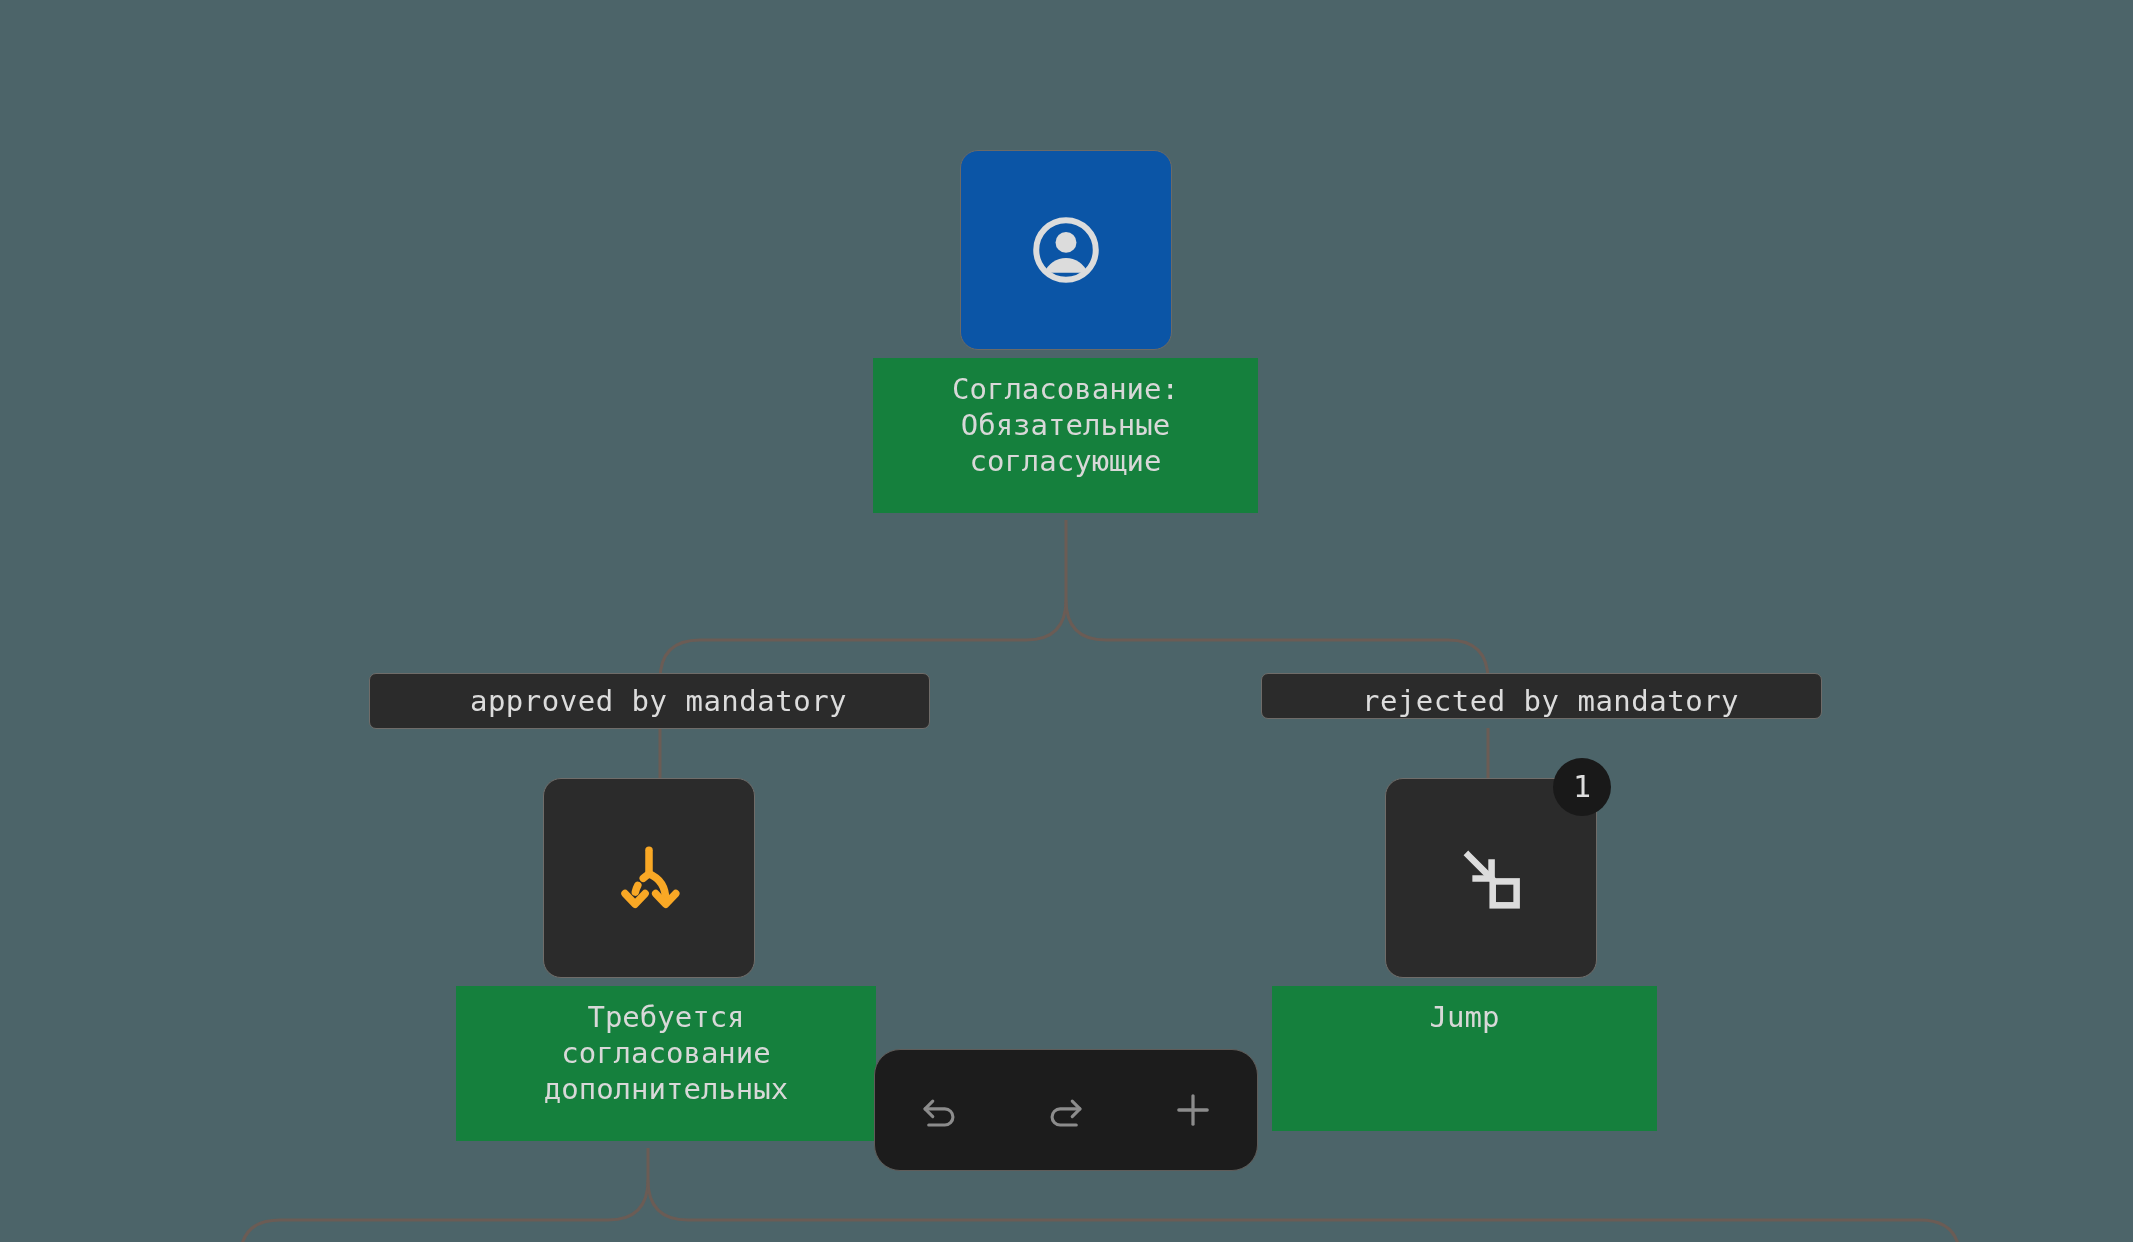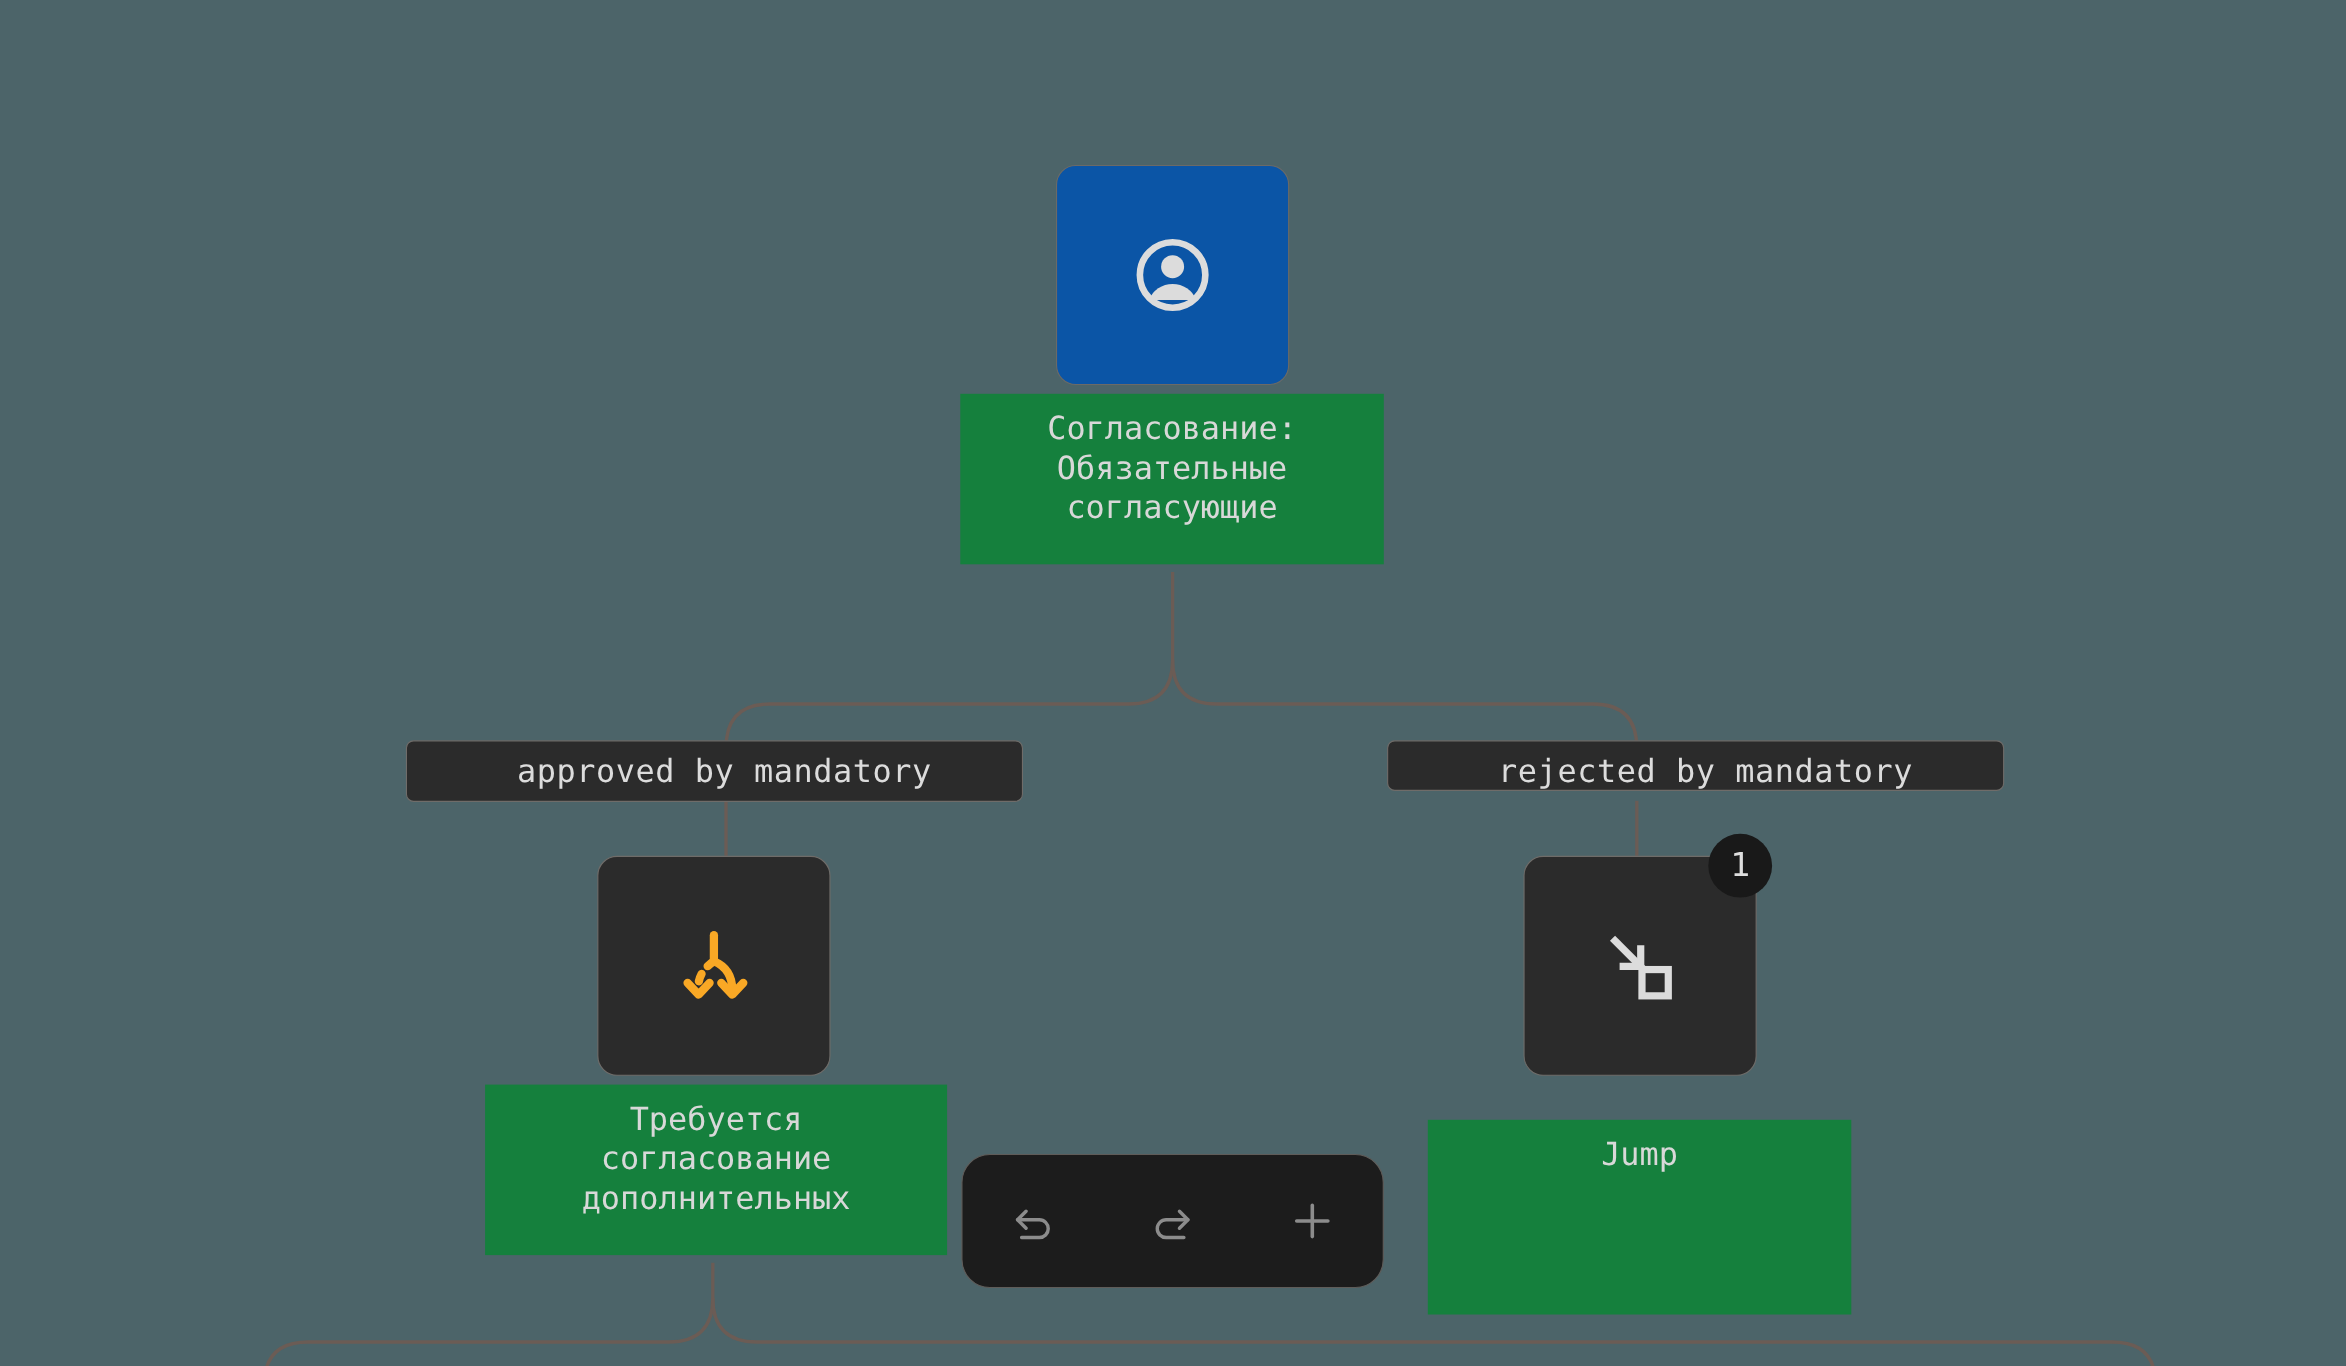--- a/index.html
+++ b/index.html
@@ -180,39 +180,39 @@
 
           <path d="M14 12.5 Q9.6 15.4 9 19.6" stroke-dasharray="2.6 3.2"></path>
 
           <path d="M16.4 19.6 L20 23.4 L23.6 19.6"></path>
 
           <path d="M5.4 19.6 L9 23.4 L12.6 19.6"></path>
         </svg>
       </span>
     </div>
   </div>
-  <div class="label-plate" style="left:441px; top:986px; width:420px; height:155px;">Требуется
+  <div class="label-plate" style="left:456px; top:986px; width:420px; height:155px;">Требуется
 согласование
 дополнительных</div>
 
   <div class="node" style="left:1385px; top:778px; width:212px; height:200px;">
     <div class="card dark" style="left:0; top:0; width:212px; height:200px;">
       <span>
         <svg class="icon-svg" width="74" height="74" viewBox="0 0 26 26" fill="none" stroke="#dcdcdc" stroke-width="2.3" stroke-linecap="square" stroke-linejoin="miter">
 
           <path d="M5 5 L13.2 13.2"></path>
           <path d="M13.2 7.6 L13.2 13.2 L7.6 13.2"></path>
 
           <rect x="13.6" y="14.2" width="8.4" height="8.4"></rect>
         </svg>
       </span>
     </div>
     <div class="badge" style="left:168px; top:-20px;">1</div>
   </div>
-  <div class="label-plate" style="left:1298px; top:986px; width:385px; height:177px;margin-top:32px;">Jump</div>
+  <div class="label-plate" style="left:1272px; top:986px; width:385px; height:145px;">Jump</div>
 
   <div id="toolbar" style="left:874px; top:1049px; width:384px; height:122px;">
     <div class="tool-btn">
       <span>
         <svg class="icon-svg" width="44" height="44" viewBox="0 0 24 24" fill="none" stroke="#8c8c8c" stroke-width="1.7" stroke-linecap="round" stroke-linejoin="round">
           <path d="M8.6 7.2 L4.4 11.4 L8.6 15.6"></path>
           <path d="M4.4 11.4 H15.2 a4.4 4.4 0 0 1 0 8.8 H6.4"></path>
         </svg>
       </span>
     </div>

